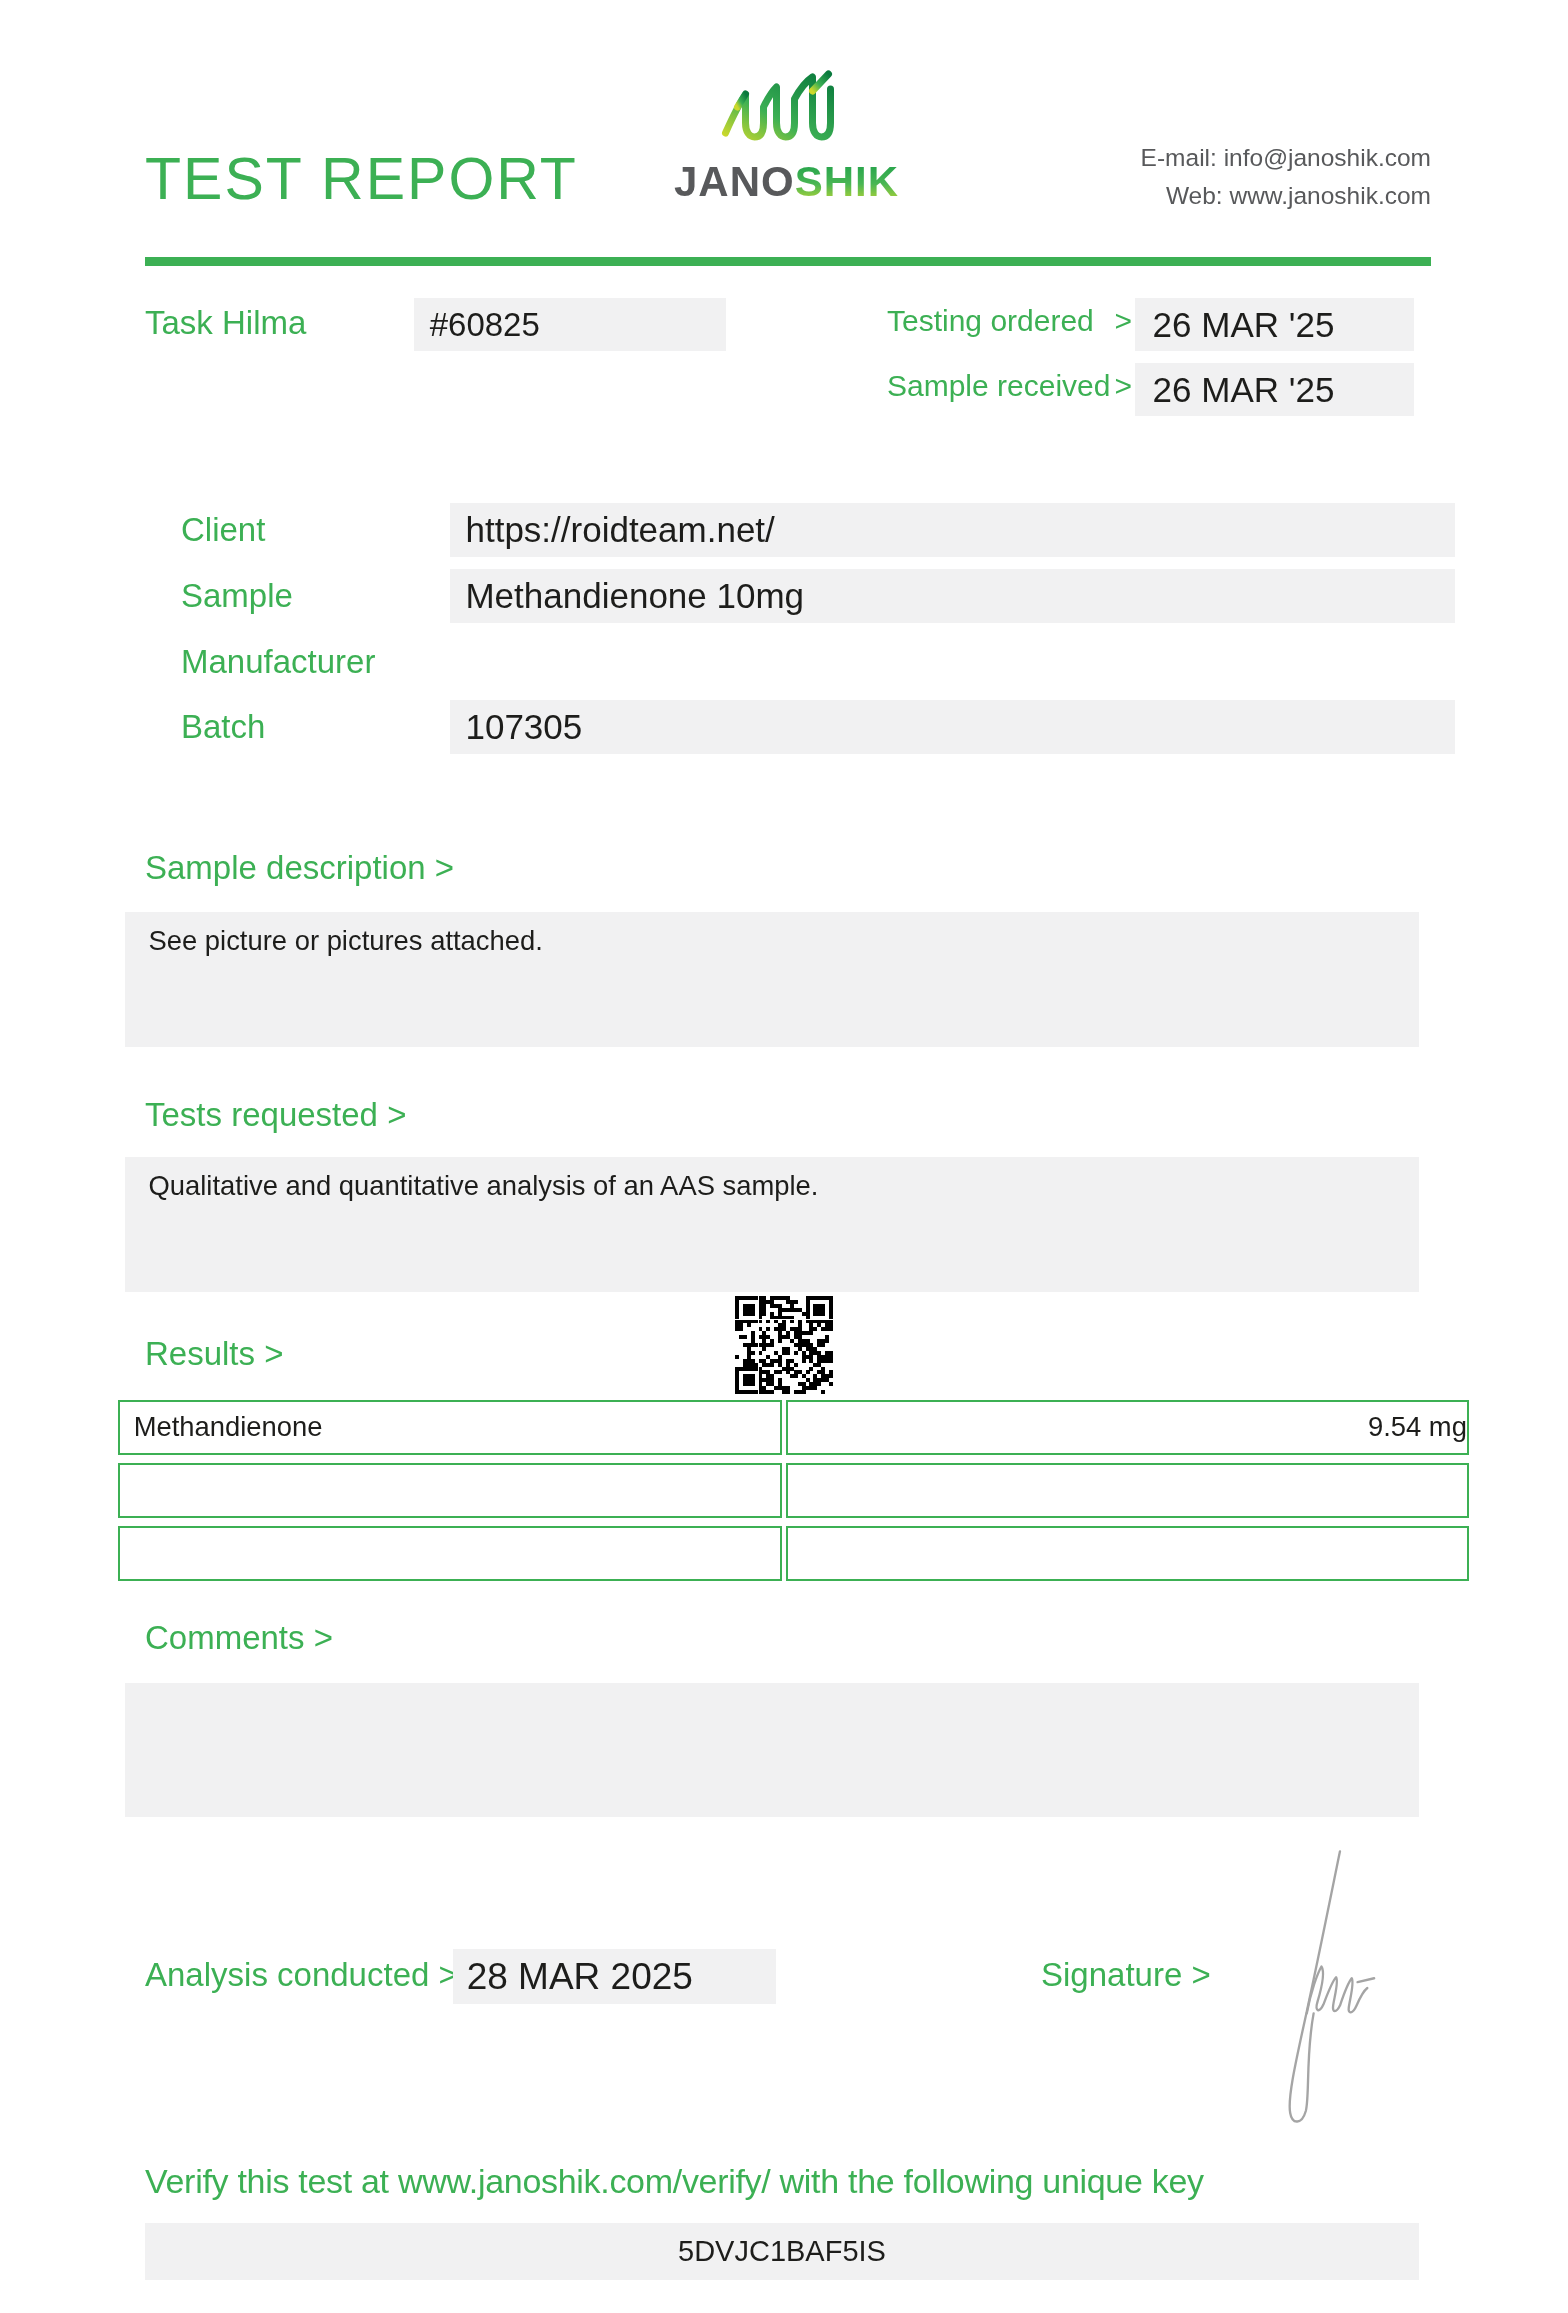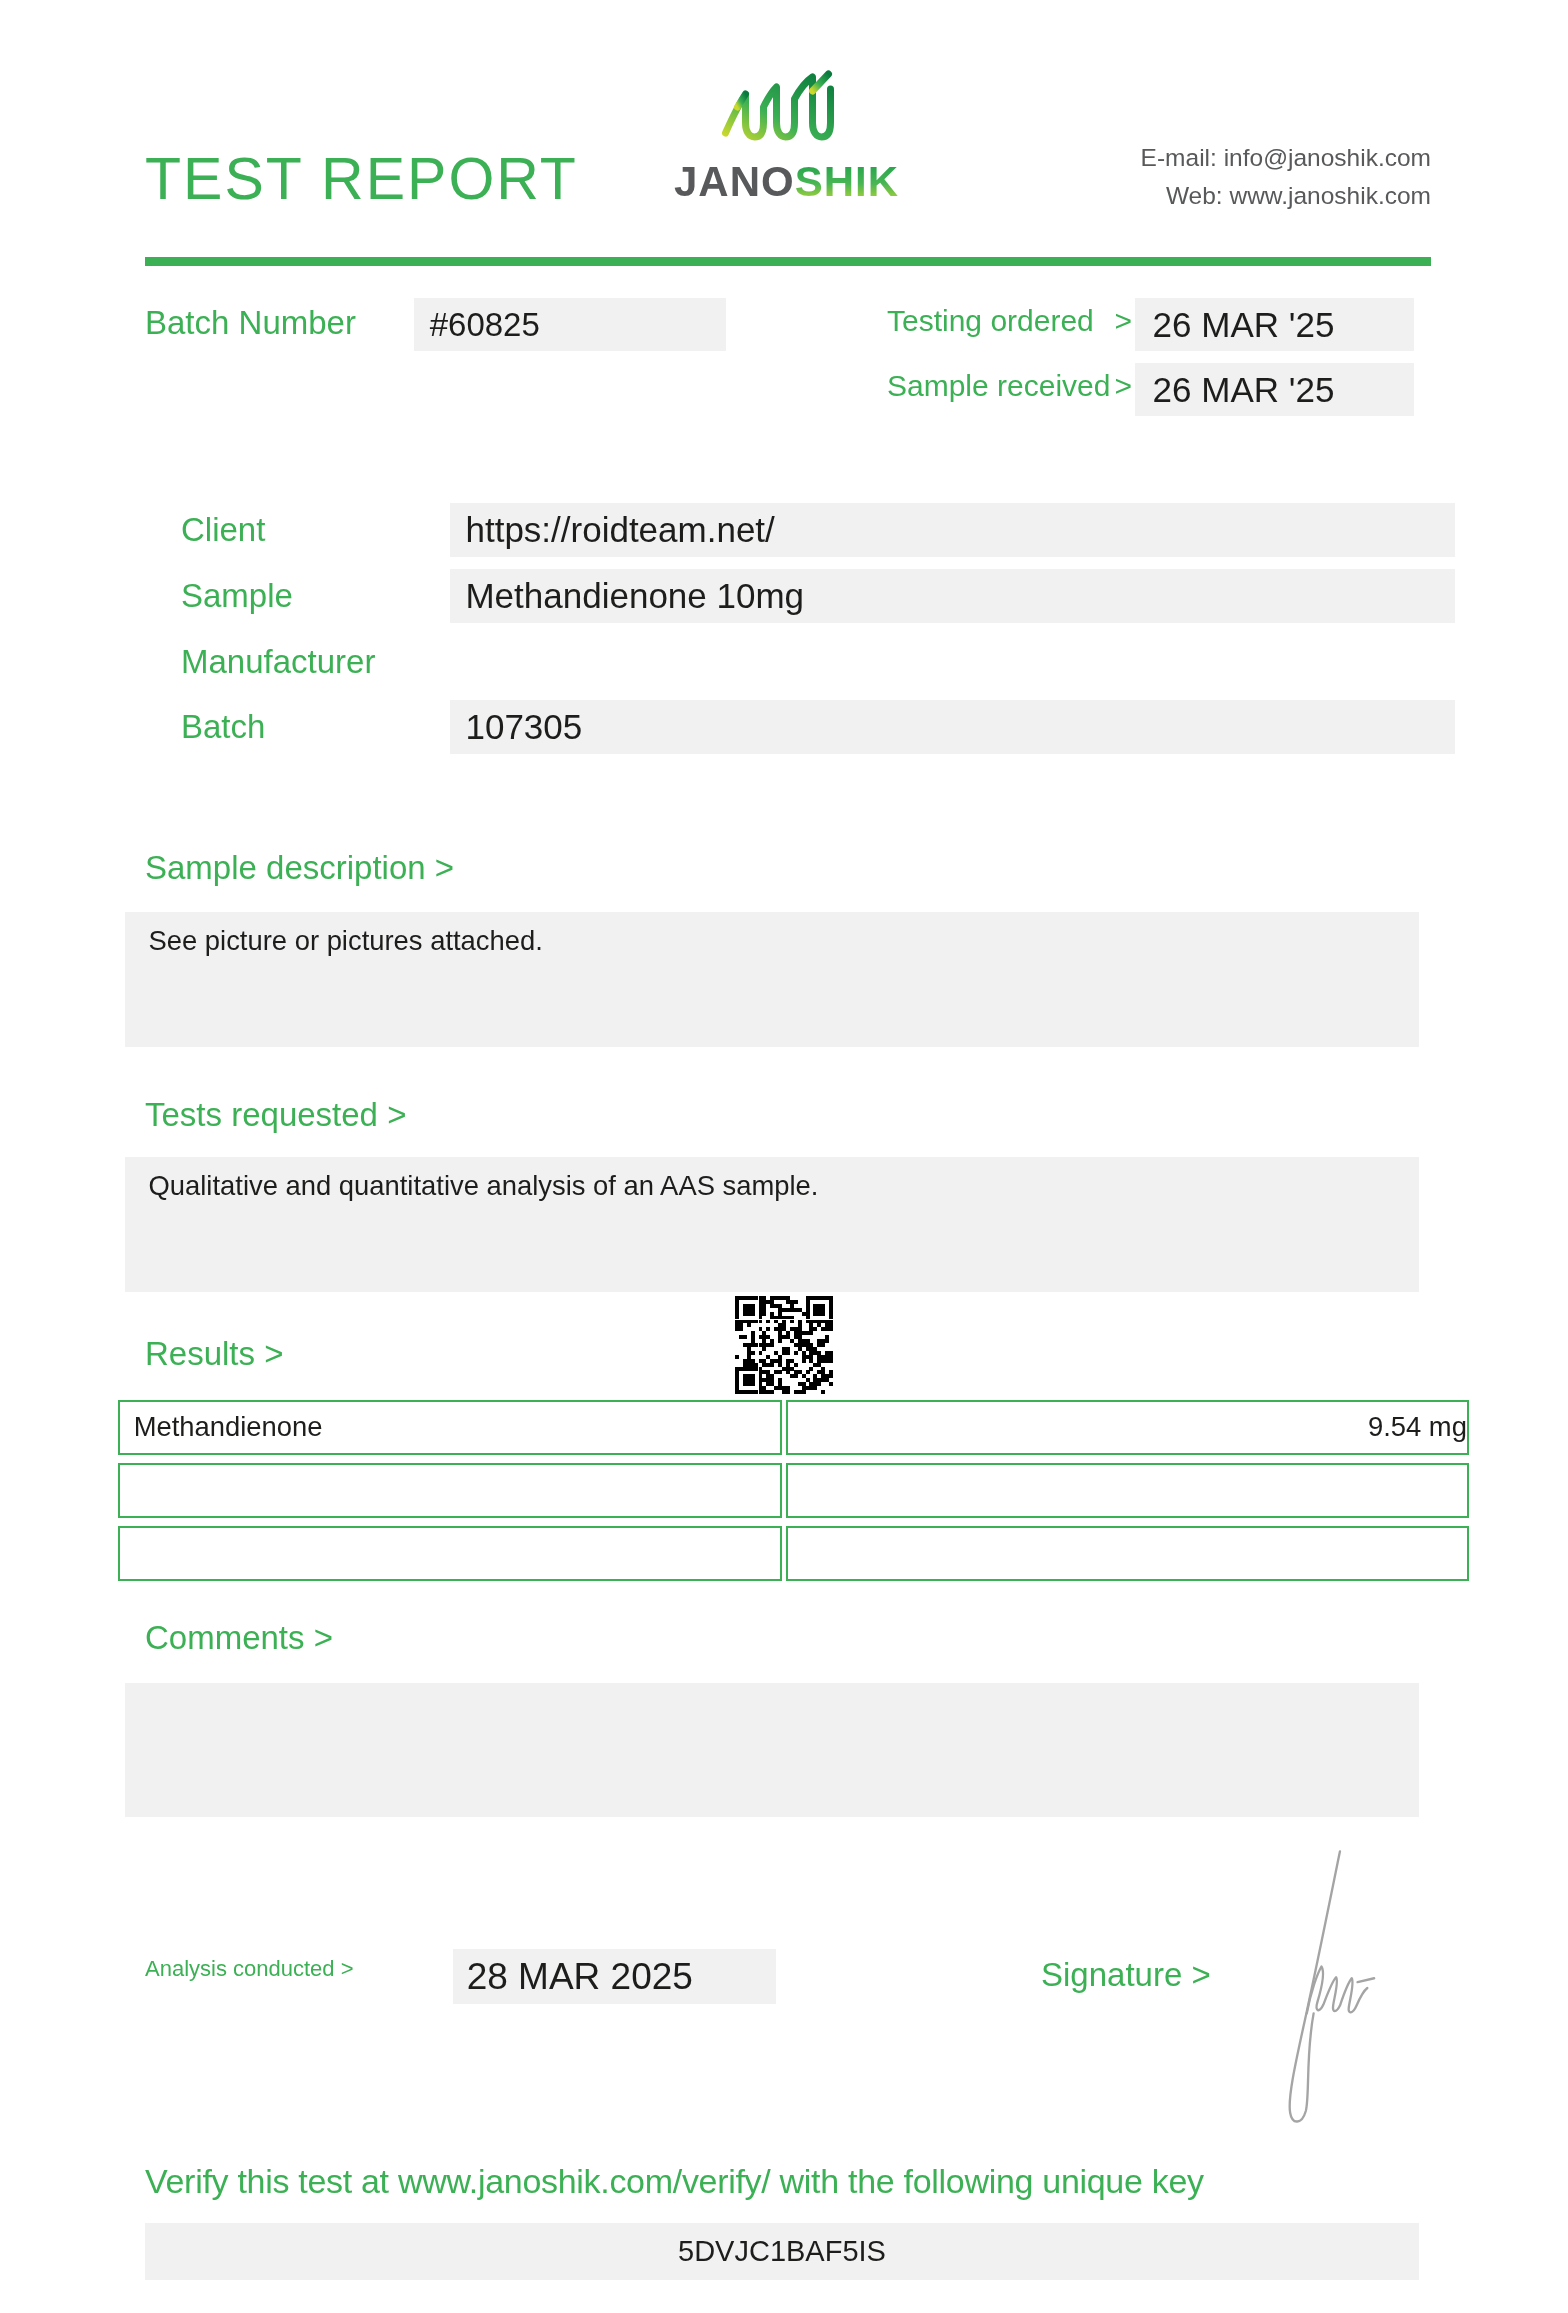--- a/index.html
+++ b/index.html
@@ -65,21 +65,21 @@
   .qr i{position:absolute;width:3.9px;height:3.9px;background:#000;}
 
   
   .rtable{left:118px;top:1400px;width:1351px;}
   .rrow{display:flex;margin-bottom:8px;}
   .rcell{border:2.9px solid var(--green);height:55px;font-size:27.4px;line-height:49px;padding-left:13.7px;background:#fff;}
   .rcell.c1{width:664px;margin-right:3.9px;}
   .rcell.c2{width:683px;text-align:right;}
 
   
-  .analysis-label{left:145px;top:1956px;font-size:22px;color:var(--green);}
+  .analysis-label{left:145px;top:1956px;font-size:33px;color:var(--green);}
   .analysis-box{left:453px;top:1949px;width:323px;height:55px;background:var(--gray-box);
                 font-size:37px;line-height:55px;padding-left:13.7px;}
   .sig-label{left:1041px;top:1956px;font-size:33px;color:var(--green);}
   .sig{left:1257px;top:1845px;}
   .verify{left:145px;top:2162px;width:1286px;font-size:34px;letter-spacing:-0.3px;
           color:var(--green);white-space:nowrap;}
   .key-bar{left:145px;top:2223px;width:1274px;height:57px;background:var(--gray-box);
            text-align:center;font-size:29px;line-height:57px;}
 </style>
 </head>
@@ -105,21 +105,21 @@
   <div class="logo-text"><span class="logo-jano">JANO</span><span class="logo-shik">SHIK</span></div>
 </div>
 
 <div class="abs contact">
   <div>E-mail: info@janoshik.com</div>
   <div>Web: www.janoshik.com</div>
 </div>
 
 <div class="abs rule"></div>
 
-<div class="abs task-label">Batch Number</div>
+<div class="abs task-label">Task Hilma</div>
 <div class="abs task-box">#60825</div>
 
 <div class="abs date-row-label r1">
   <span>Testing ordered</span>
   <span>&gt;</span>
 </div>
 <div class="abs date-box rb1">26 MAR '25</div>
 
 <div class="abs date-row-label r2">
   <span>Sample received</span>

